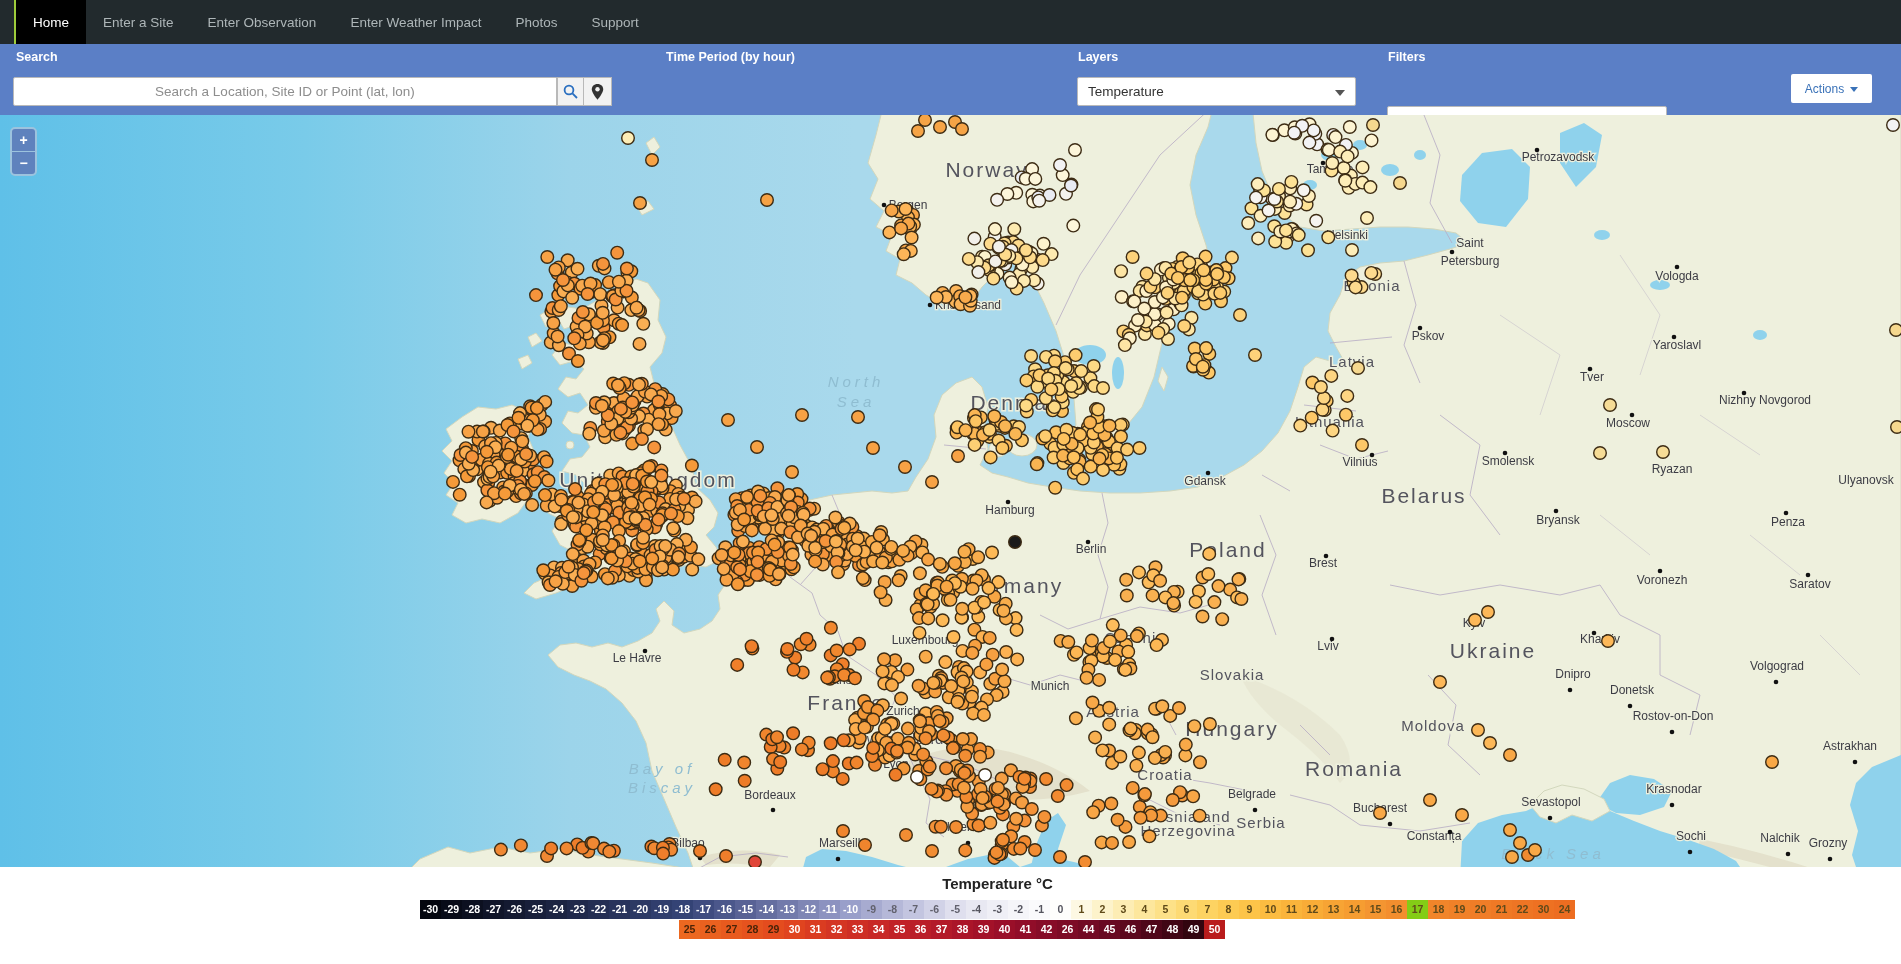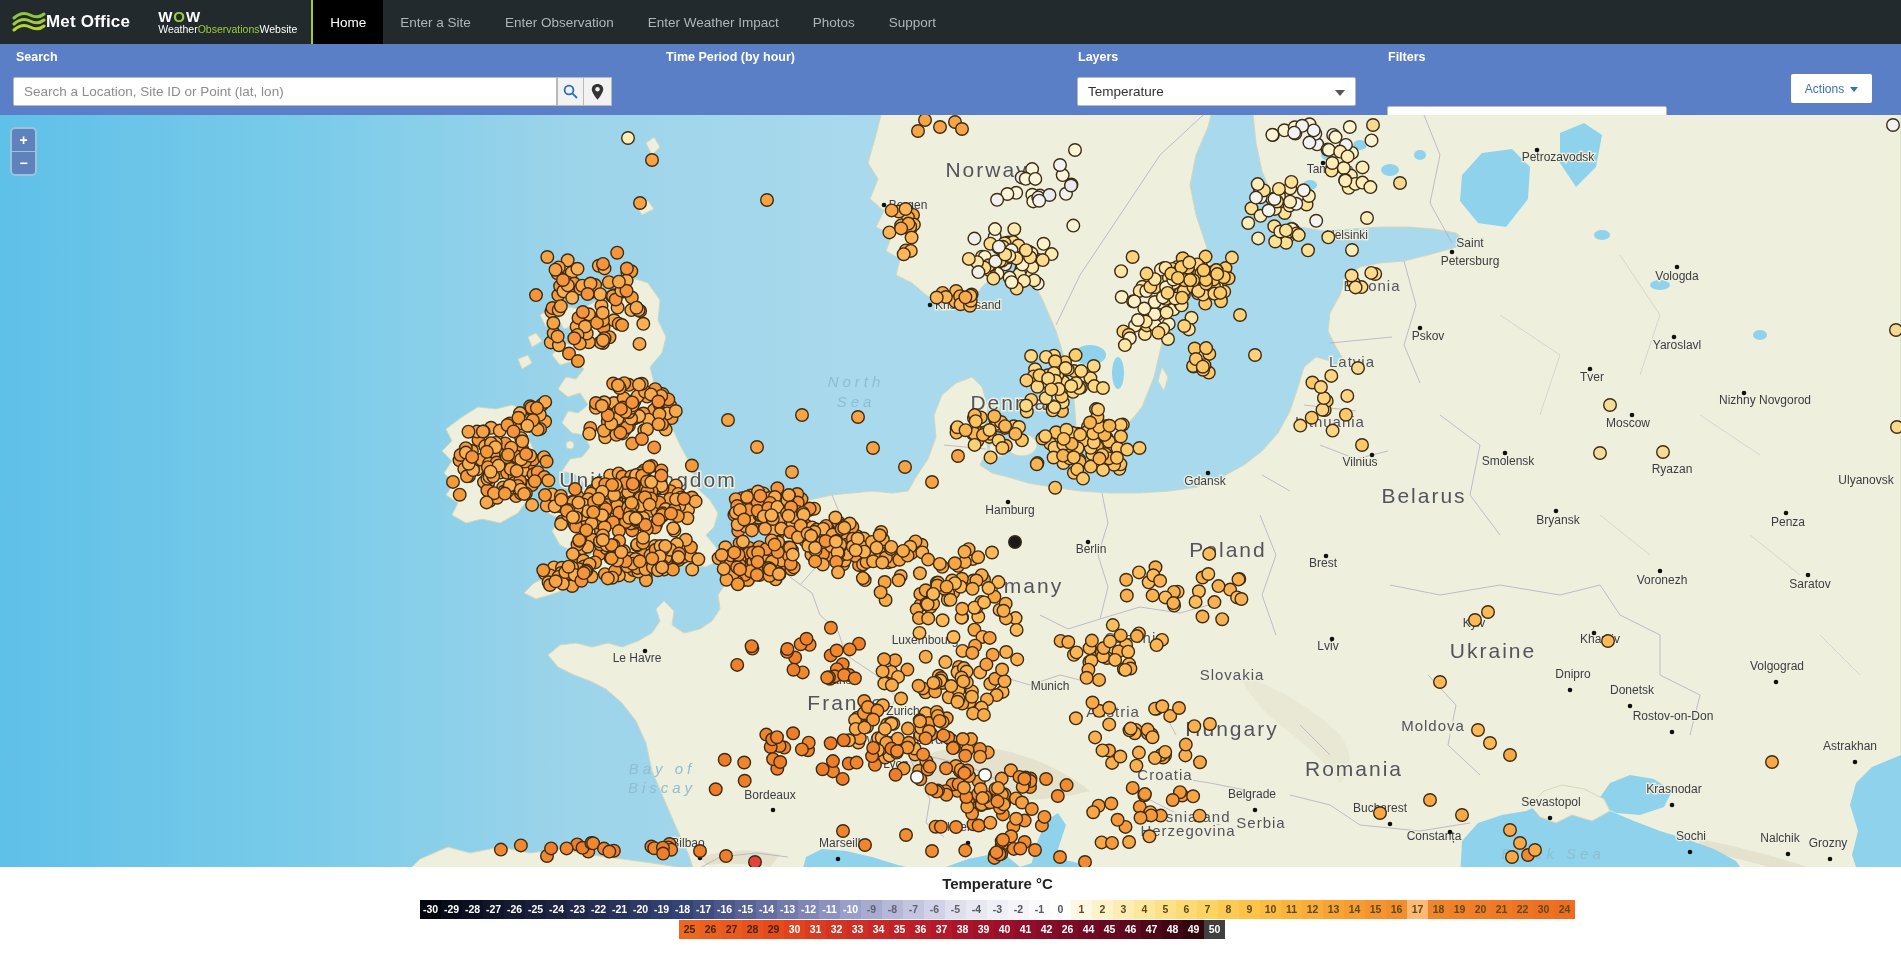--- a/index.html
+++ b/index.html
@@ -62,49 +62,35 @@
   .legend-inner { position:absolute; left:420px; top:8px; width:1155px; }
   .legend-title { text-align:center; font-size:15px; font-weight:bold; color:#222; margin-bottom:8px; }
   .legend-row { display:flex; }
   .legend-row.r2 { margin-left:259px; margin-top:1px; }
   .lcell { width:21px; height:19px; font-size:10.5px; font-weight:bold; text-align:center; line-height:19px; }
 </style>
 </head>
 <body>
 
 <nav class="topnav">
-  <div class="brand">
-    <span class="mo-logo">
-      <svg width="34" height="26" viewBox="0 0 34 26">
-        <path d="M2 9 Q10 2 18 6 Q26 10 32 5" fill="none" stroke="#8dc63f" stroke-width="3" stroke-linecap="round"></path>
-        <path d="M2 15 Q10 8 18 12 Q26 16 32 11" fill="none" stroke="#9ecc3b" stroke-width="3" stroke-linecap="round"></path>
-        <path d="M2 21 Q10 14 18 18 Q26 22 32 17" fill="none" stroke="#b5d334" stroke-width="3" stroke-linecap="round"></path>
-      </svg>
-    </span>
-    <span class="mo-name">Met Office</span>
-    <div class="wow-block">
-      <div class="wow-title"><span>W</span><span class="g">O</span><span>W</span></div>
-      <div class="wow-sub"><span>Weather</span><span class="g">Observations</span><span>Website</span></div>
-    </div>
-  </div>
   <div class="nav-sep"></div>
   <ul class="nav-menu" id="nav-menu">
       <li class="active">Home</li>
       <li>Enter a Site</li>
       <li>Enter Observation</li>
       <li>Enter Weather Impact</li>
       <li>Photos</li>
       <li>Support</li>
     </ul>
 </nav>
 
 <div class="toolbar">
   <span class="tlabel" style="left:16px">Search</span>
   <div class="tctrl grp" style="left:13px;width:599px">
-    <input class="tinput" style="width: 592px; border-radius: 2px 0px 0px 2px;" placeholder="Search a Location, Site ID or Point (lat, lon)">
+    <input class="tinput" style="width: 592px; border-radius: 2px 0px 0px 2px; text-align: center;" placeholder="Search a Location, Site ID or Point (lat, lon)">
     <div class="sq-btn">
       <svg width="15" height="15" viewBox="0 0 15 15">
           <circle cx="6" cy="6" r="4.4" fill="none" stroke="#2a6fc0" stroke-width="1.8"></circle>
           <line x1="9.4" y1="9.4" x2="14" y2="14" stroke="#2a6fc0" stroke-width="1.8"></line>
         </svg>
     </div>
     <div class="sq-btn">
       <svg width="13" height="16" viewBox="0 0 13 16">
           <path d="M6.5 0C3 0 .8 2.4.8 5.4c0 3.6 5.7 10.2 5.7 10.2s5.7-6.6 5.7-10.2C12.2 2.4 10 0 6.5 0z" fill="#333"></path>
           <circle cx="6.5" cy="5.2" r="2.2" fill="#f2f2f2"></circle>
@@ -2366,21 +2352,21 @@
         <div class="lcell" style="background: rgb(253, 211, 98); color: rgb(95, 74, 26);">7</div>
         <div class="lcell" style="background: rgb(253, 203, 83); color: rgb(95, 74, 26);">8</div>
         <div class="lcell" style="background: rgb(253, 196, 73); color: rgb(95, 74, 26);">9</div>
         <div class="lcell" style="background: rgb(252, 188, 65); color: rgb(95, 74, 26);">10</div>
         <div class="lcell" style="background: rgb(250, 180, 59); color: rgb(95, 74, 26);">11</div>
         <div class="lcell" style="background: rgb(249, 172, 55); color: rgb(95, 74, 26);">12</div>
         <div class="lcell" style="background: rgb(247, 164, 52); color: rgb(95, 74, 26);">13</div>
         <div class="lcell" style="background: rgb(246, 157, 49); color: rgb(95, 74, 26);">14</div>
         <div class="lcell" style="background: rgb(244, 149, 49); color: rgb(95, 74, 26);">15</div>
         <div class="lcell" style="background: rgb(243, 142, 46); color: rgb(95, 74, 26);">16</div>
-        <div class="lcell" style="background: #fdba74; color: rgb(95, 74, 26);">17</div>
+        <div class="lcell" style="background: #84cc16; color: rgb(95, 74, 26);">17</div>
         <div class="lcell" style="background: rgb(241, 133, 42); color: rgb(95, 74, 26);">18</div>
         <div class="lcell" style="background: rgb(240, 129, 40); color: rgb(95, 74, 26);">19</div>
         <div class="lcell" style="background: rgb(240, 125, 39); color: rgb(95, 74, 26);">20</div>
         <div class="lcell" style="background: rgb(239, 121, 37); color: rgb(95, 74, 26);">21</div>
         <div class="lcell" style="background: rgb(238, 117, 36); color: rgb(95, 74, 26);">22</div>
         <div class="lcell" style="background: rgb(238, 113, 34); color: rgb(95, 74, 26);">30</div>
         <div class="lcell" style="background: rgb(237, 109, 33); color: rgb(95, 74, 26);">24</div>
       </div>
     <div class="legend-row r2" id="legend-row2">
         <div class="lcell" style="background: rgb(236, 104, 32); color: rgb(74, 36, 8);">25</div>
@@ -2401,16 +2387,16 @@
         <div class="lcell" style="background: rgb(154, 15, 41); color: rgb(255, 255, 255);">40</div>
         <div class="lcell" style="background: rgb(145, 13, 41); color: rgb(255, 255, 255);">41</div>
         <div class="lcell" style="background: rgb(135, 12, 40); color: rgb(255, 255, 255);">42</div>
         <div class="lcell" style="background: rgb(125, 11, 38); color: rgb(255, 255, 255);">26</div>
         <div class="lcell" style="background: rgb(115, 10, 36); color: rgb(255, 255, 255);">44</div>
         <div class="lcell" style="background: rgb(104, 9, 33); color: rgb(255, 255, 255);">45</div>
         <div class="lcell" style="background: rgb(92, 8, 30); color: rgb(255, 255, 255);">46</div>
         <div class="lcell" style="background: rgb(79, 7, 26); color: rgb(255, 255, 255);">47</div>
         <div class="lcell" style="background: rgb(65, 6, 21); color: rgb(255, 255, 255);">48</div>
         <div class="lcell" style="background: rgb(50, 5, 15); color: rgb(255, 255, 255);">49</div>
-        <div class="lcell" style="background: #404040; color: rgb(255, 255, 255);">50</div>
+        <div class="lcell" style="background: #b91c1c; color: rgb(255, 255, 255);">50</div>
       </div>
   </div>
 </div>
 
 </body></html>

